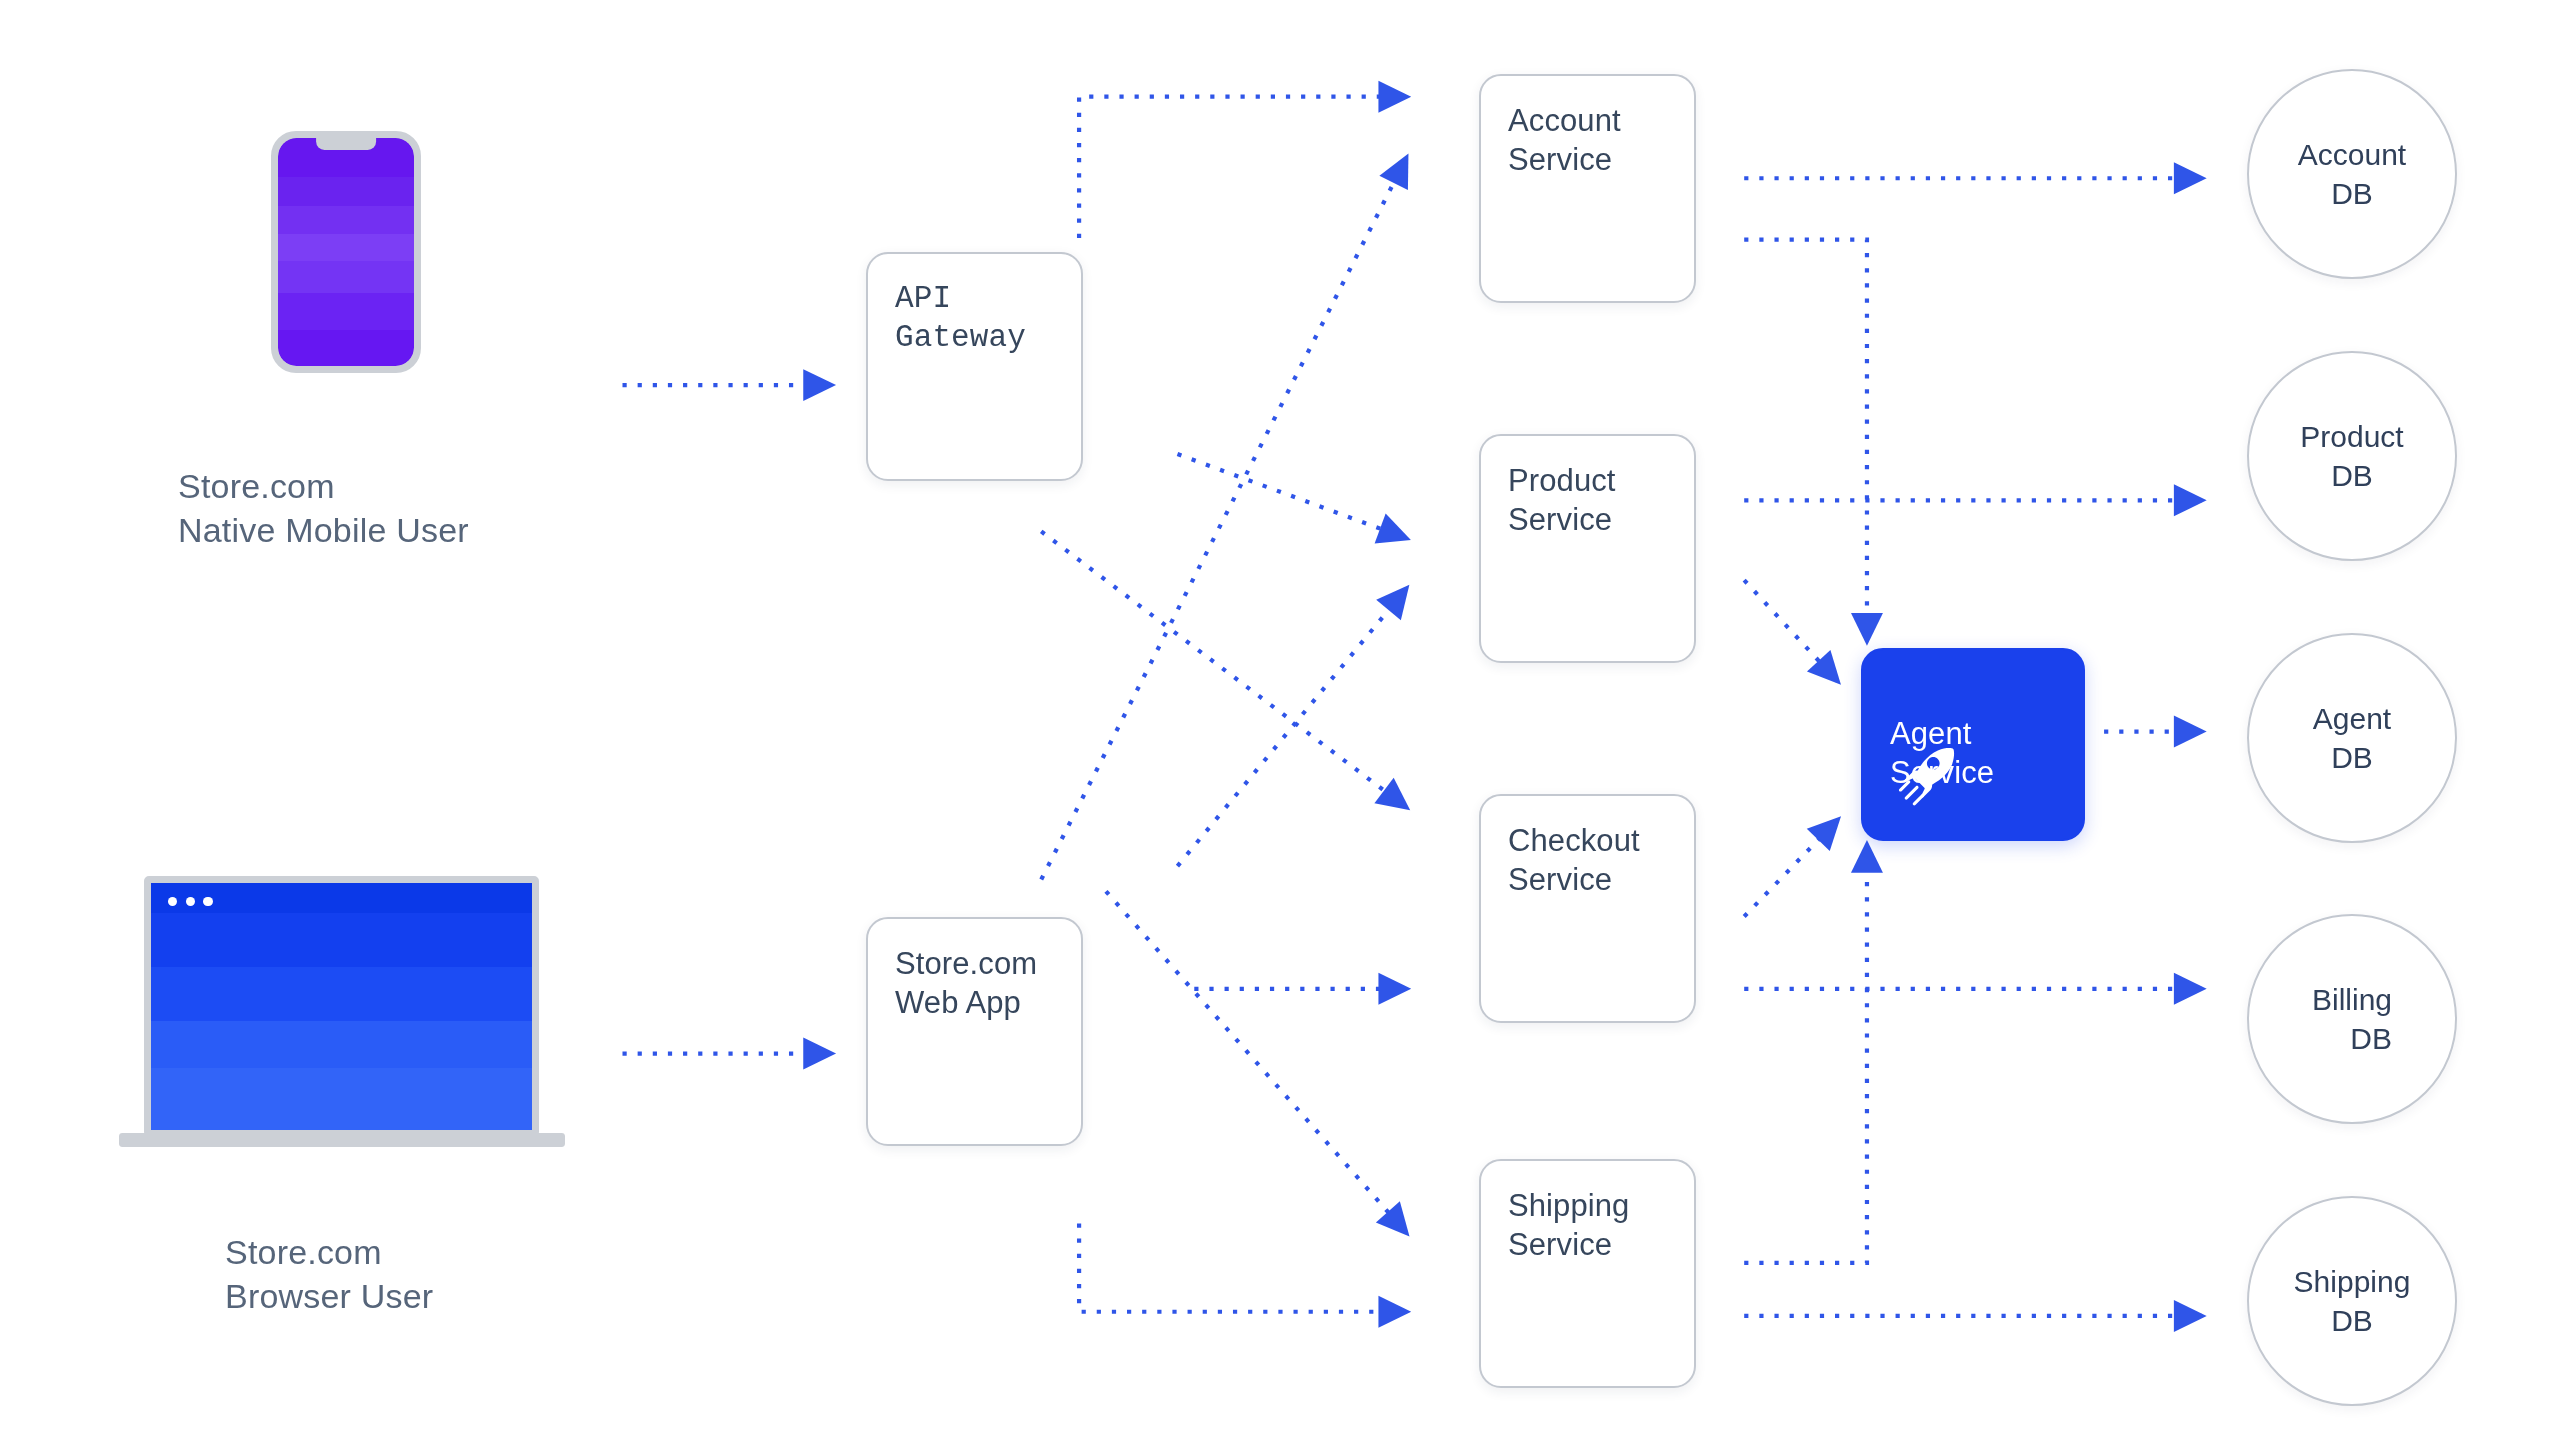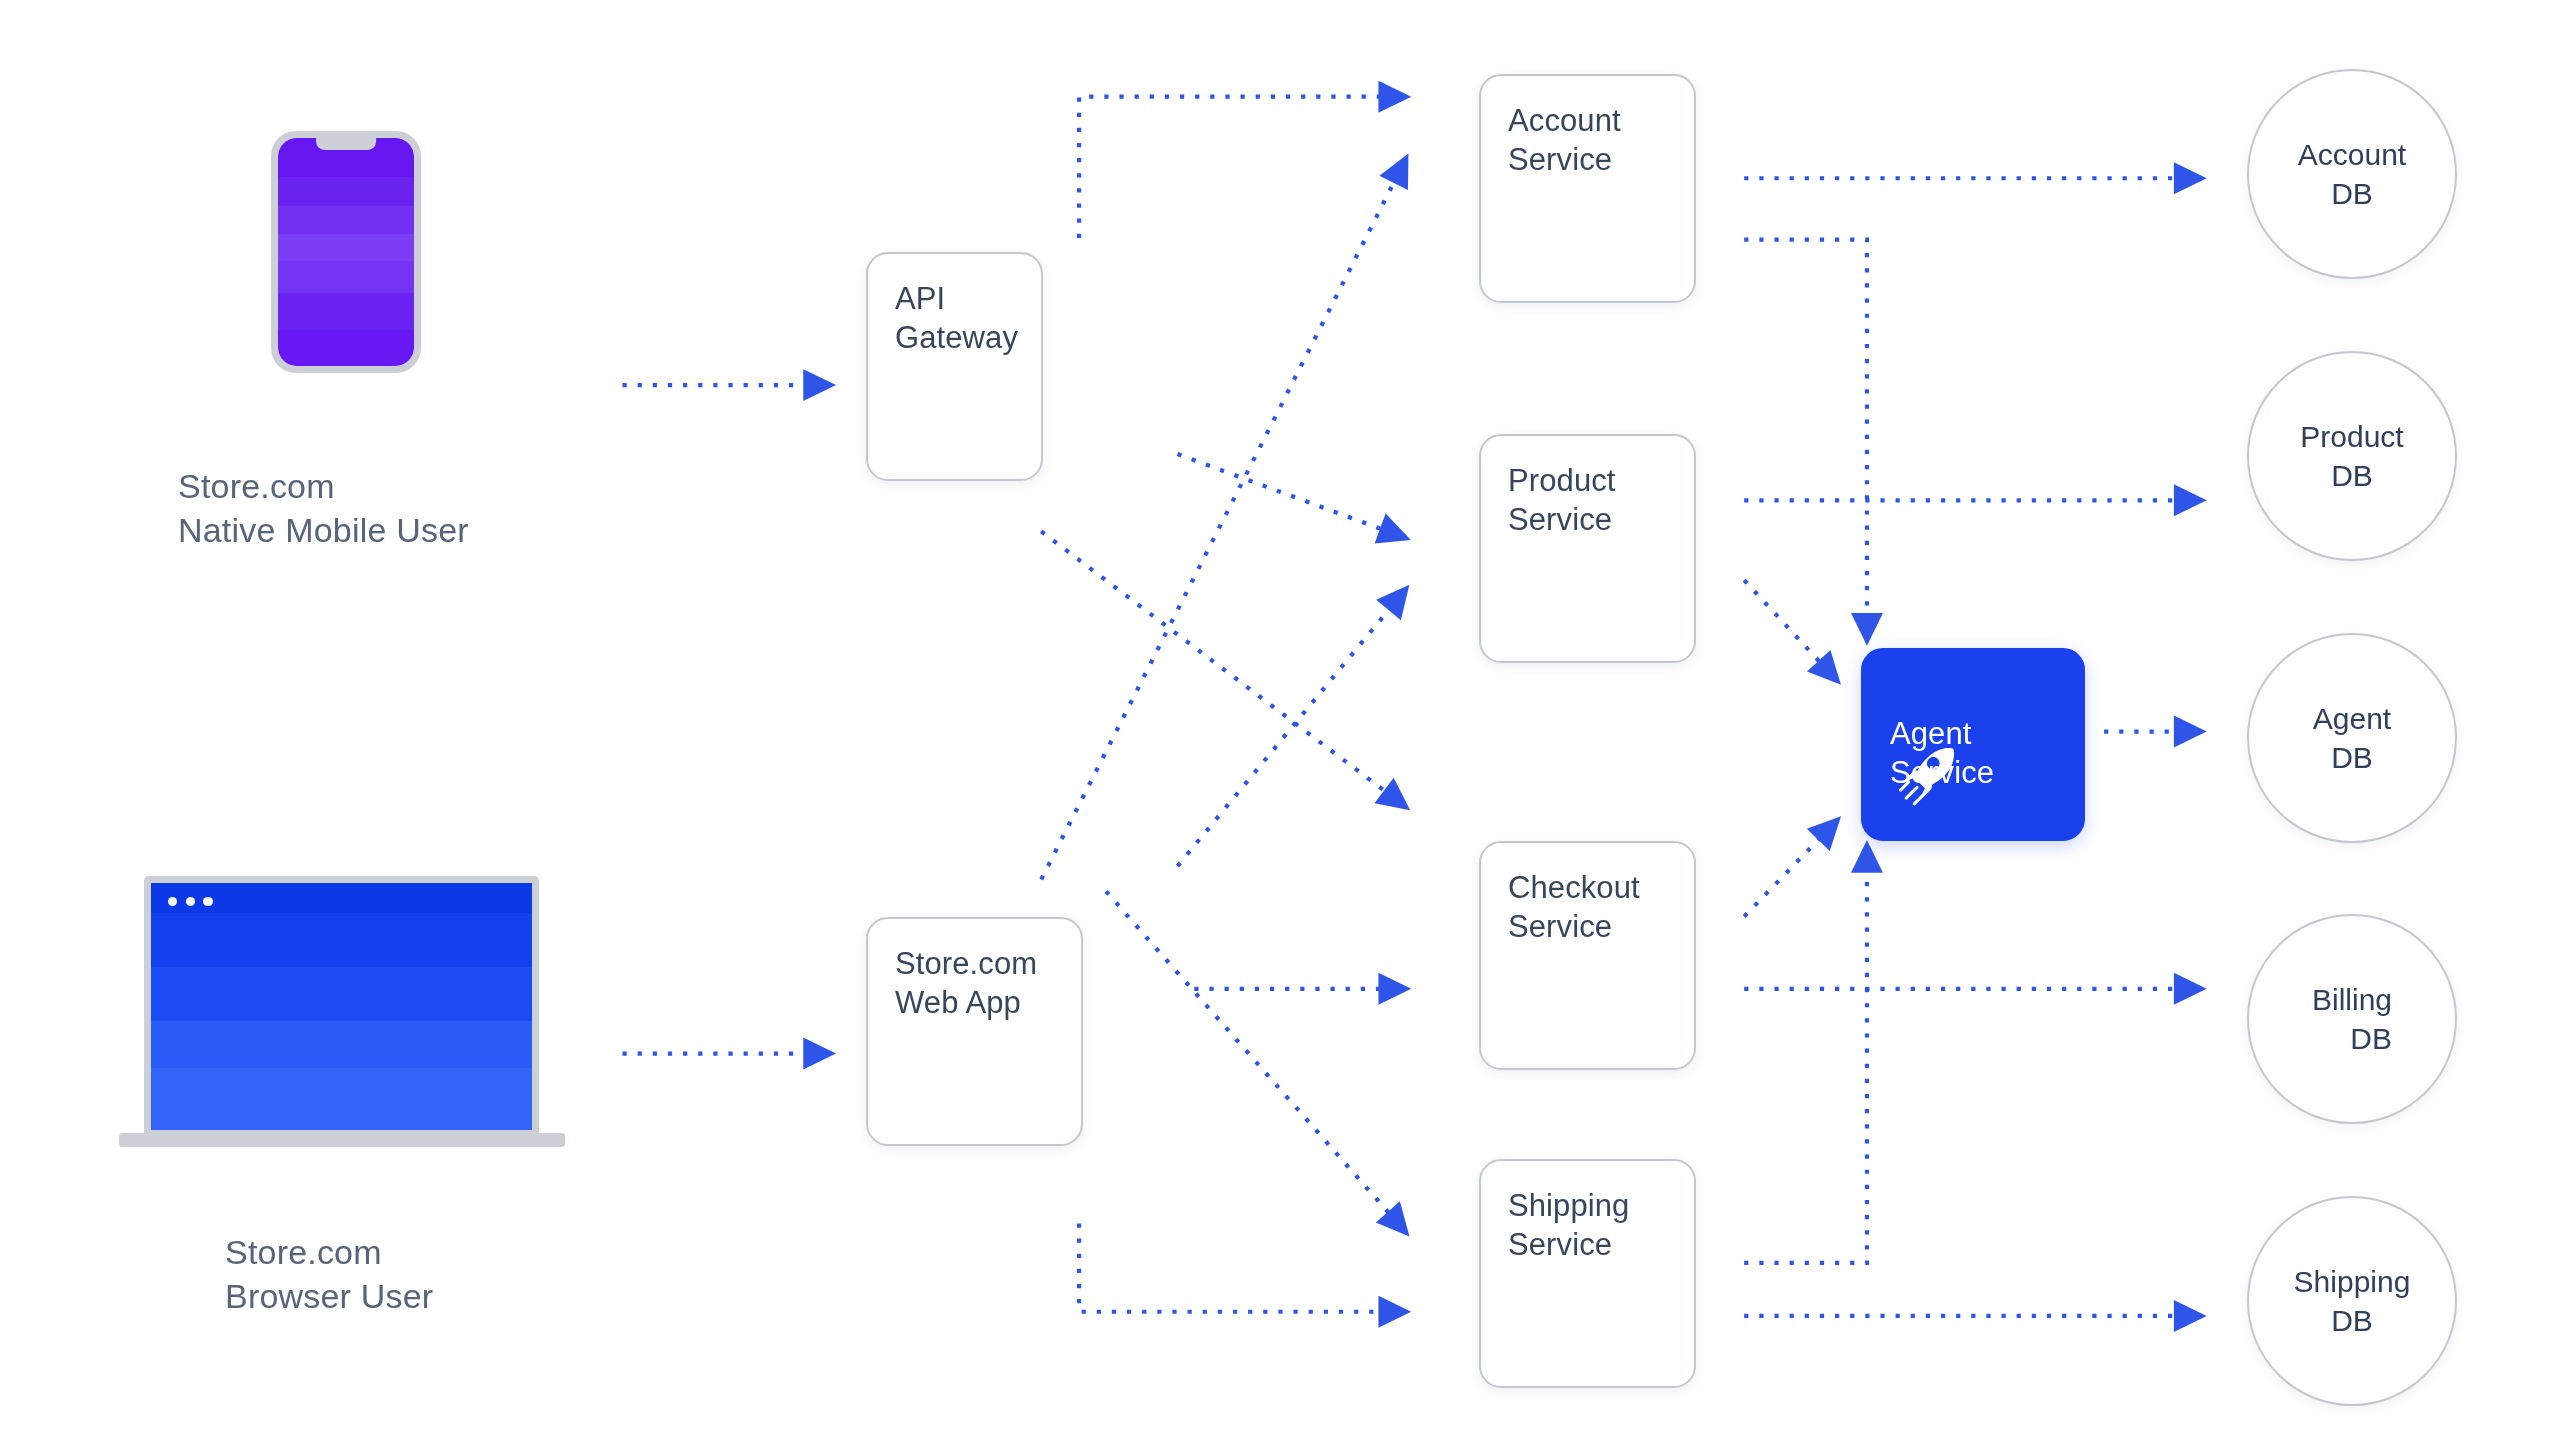--- a/index.html
+++ b/index.html
@@ -235,33 +235,33 @@
             <i></i>
             <i></i>
         </div>
       </div>
     </div>
     <div class="laptop-base" style="left:0; top:257px; width:446px; height:13.5px;"></div>
   </div>
   <div class="client-caption" style="left:225px; top:1230px; width:437px;">Store.com
 Browser User</div>
 
-  <div class="node-box" style="left:866px; top:252px; width:177px; height:229px;">API
+  <div class="node-box" style="left:866px; top:252px; width:217px; height:229px;font-family:Liberation Mono, monospace;">API
 Gateway</div>
 
   <div class="node-box" style="left:866px; top:917px; width:217px; height:229px;">Store.com
 Web App</div>
 
   <div class="node-box" style="left:1479px; top:74px; width:217px; height:229px;">Account
 Service</div>
 
   <div class="node-box" style="left:1479px; top:434px; width:217px; height:229px;">Product
 Service</div>
 
-  <div class="node-box" style="left:1479px; top:794px; width:217px; height:229px;margin-top:47px;">Checkout
+  <div class="node-box" style="left:1479px; top:794px; width:217px; height:229px;">Checkout
 Service</div>
 
   <div class="node-box" style="left:1479px; top:1159px; width:217px; height:229px;">Shipping
 Service</div>
 
   <div class="node-box accent" style="left:1861px; top:648px; width:224px; height:193px;">
     <span>Agent
 Service</span>
     <svg class="rocket-icon" viewBox="0 0 64 64">
       <g fill="#ffffff">

